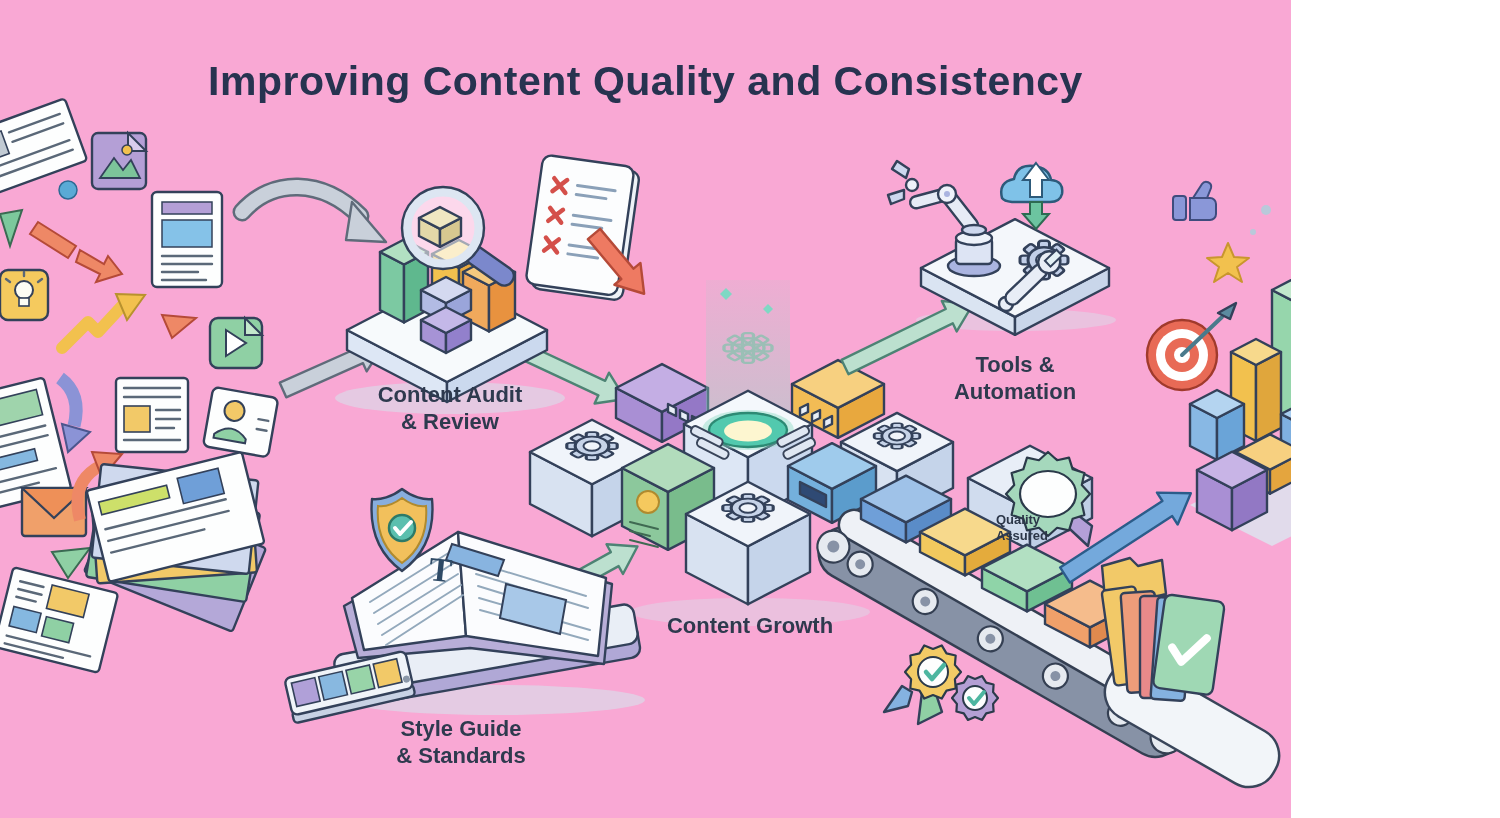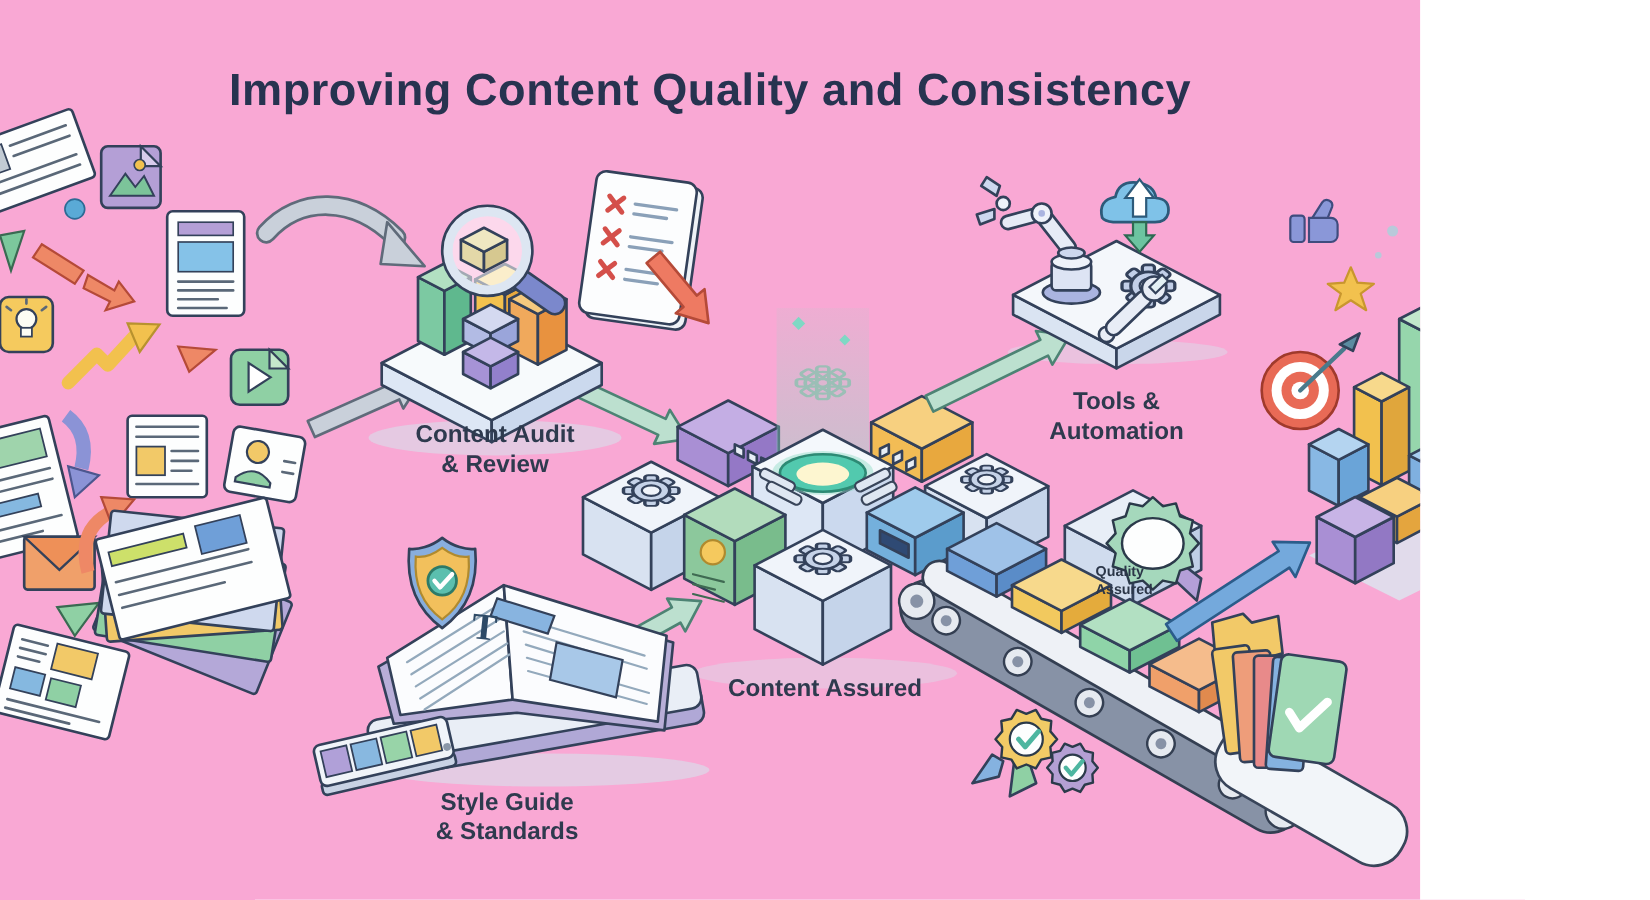--- a/index.html
+++ b/index.html
@@ -560,20 +560,20 @@
       </g>
     </g>
 
     <g>
       <path d="M1432,740 l6,17 17,6 -17,6 -6,17 -6,-17 -17,-6 17,-6 z" fill="#ffffff" opacity="0.8"></path>
     </g>
   </svg>
 
   <div class="label" style="left:330px;top:382px;width:240px;">Content Audit
 &amp; Review</div>
-  <div class="label" style="left:620px;top:613px;width:260px;">Content Assured</div>
+  <div class="label" style="left:620px;top:613px;width:260px;">Content Growth</div>
   <div class="label" style="left:895px;top:328px;width:240px;margin-top:24px;">Tools &amp;
 Automation</div>
   <div class="label" style="left:341px;top:716px;width:240px;">Style Guide
 &amp; Standards</div>
   <div class="badge-label">Quality
 Assured</div>
 </div>
 
 </body></html>

